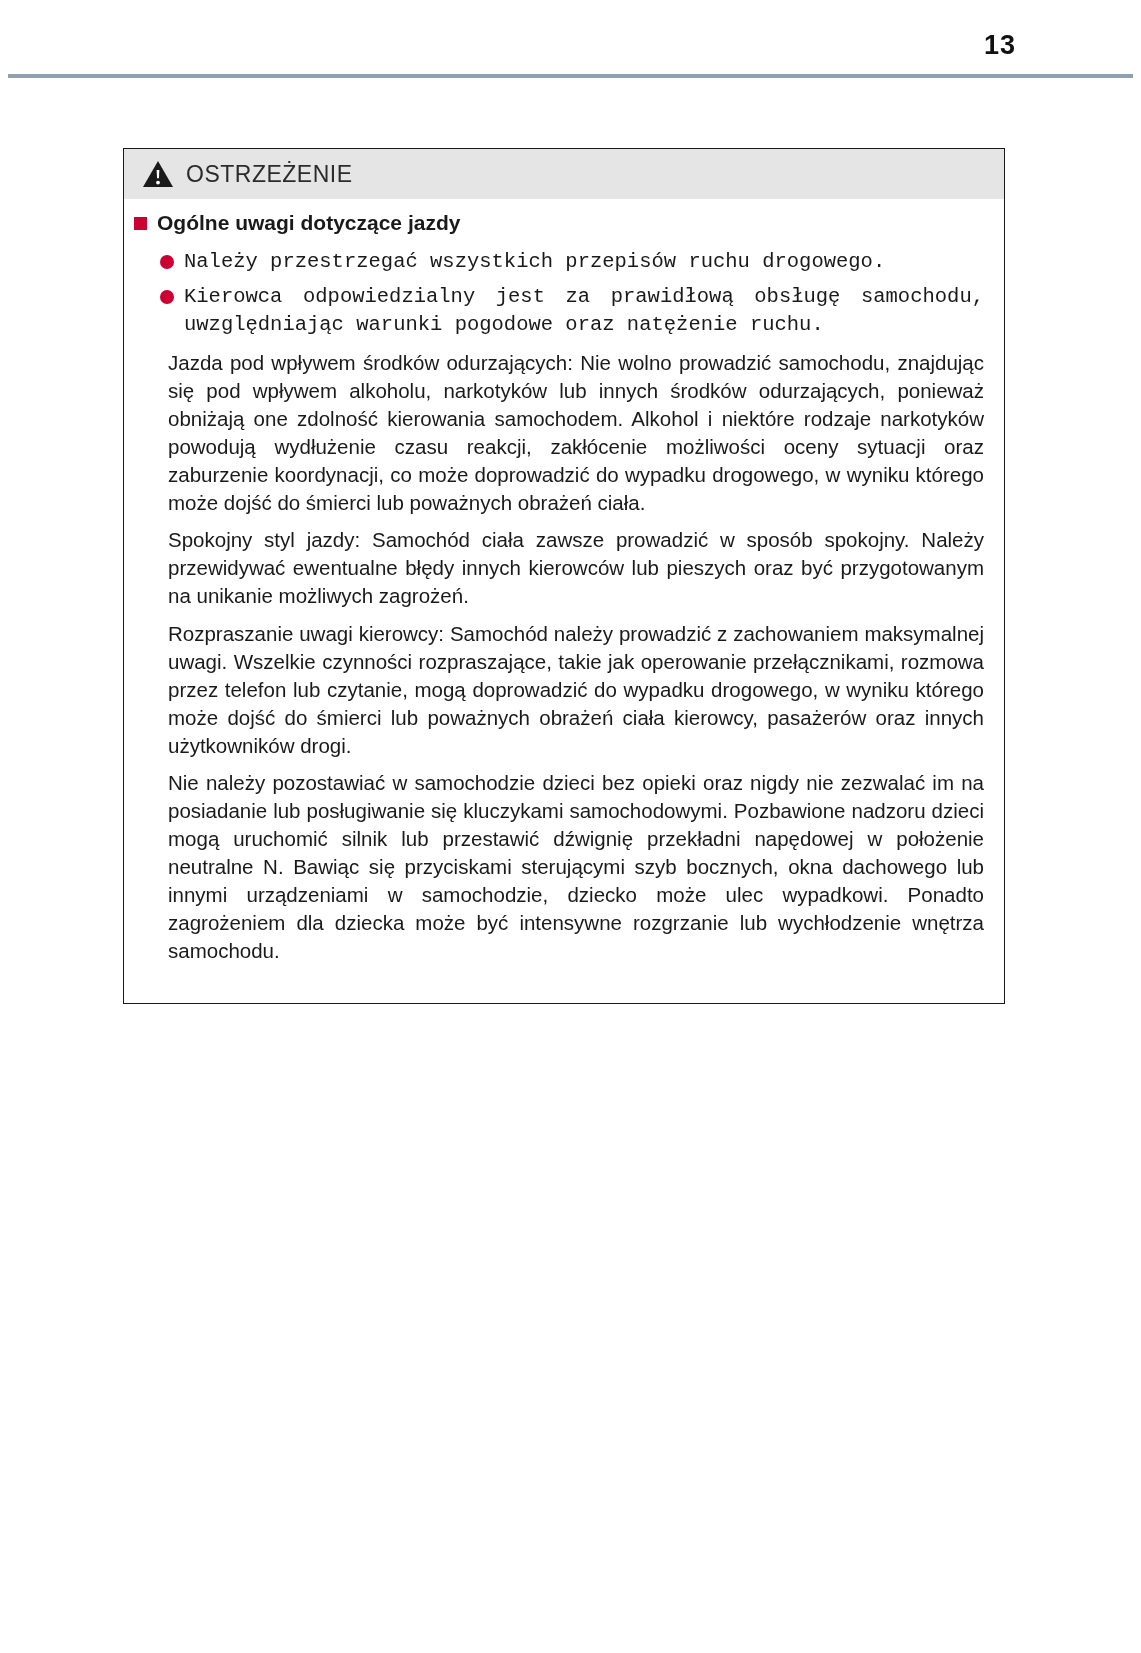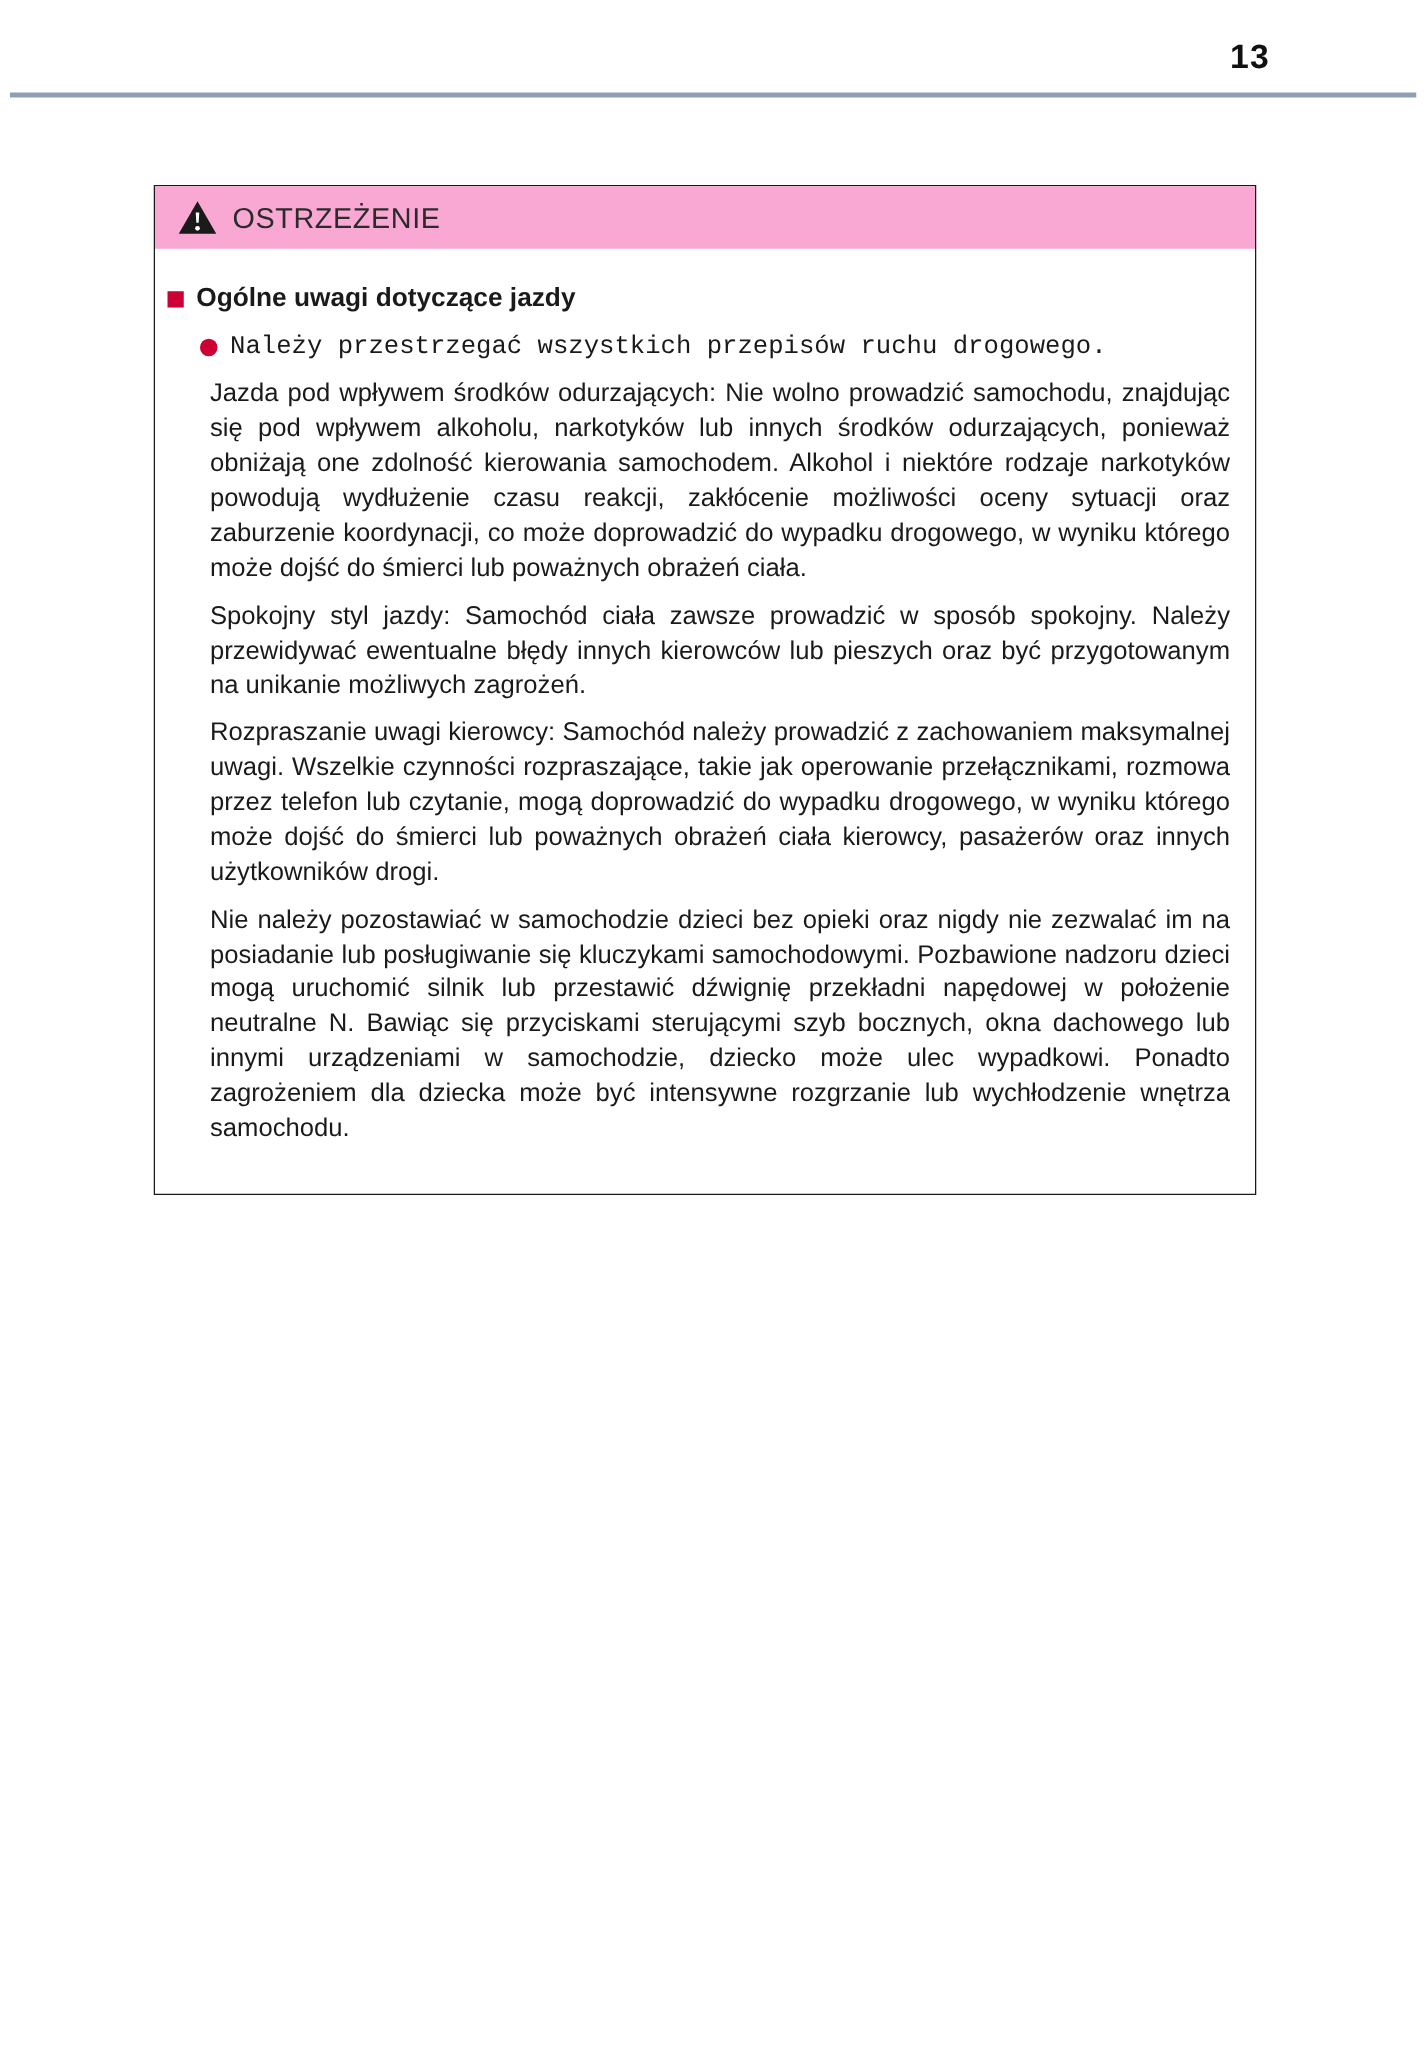--- a/index.html
+++ b/index.html
@@ -34,40 +34,40 @@
   }
   .warning-box {
     position: absolute;
     top: 148px;
     left: 123px;
     width: 882px;
     border: 1px solid #1a1a1a;
     background: #ffffff;
   }
   .warning-header {
-    background: #f9a8d4;
+    background: #e5e5e5;
     padding: 11px 16px 11px 18px;
     display: flex;
     align-items: center;
     gap: 12px;
   }
   .warning-icon {
     width: 32px;
     height: 28px;
     flex: 0 0 auto;
     display: block;
   }
   .warning-title {
     font-size: 23px;
     font-weight: 400;
     color: #2b2b2b;
     letter-spacing: 0.5px;
   }
   .warning-body {
-    padding: 20px 20px 30px 10px;
+    padding: 4px 20px 30px 10px;
     font-size: 20.5px;
     line-height: 1.36;
   }
   .section { margin-bottom: 8px; }
   .section-heading {
     display: flex;
     align-items: baseline;
     gap: 10px;
     font-weight: bold;
     font-size: 21px;
@@ -132,20 +132,24 @@
         <div class="section-heading">
           <span class="red-square"></span>
           <span>Ogólne uwagi dotyczące jazdy</span>
         </div>
 
         <div class="bullet-item">
           <span class="red-dot"></span>
           <span class="bullet-text">Należy przestrzegać wszystkich przepisów ruchu drogowego.</span>
         </div>
 
+        <div class="bullet-item">
+          <span class="red-dot"></span>
+          <span class="bullet-text">Kierowca odpowiedzialny jest za prawidłową obsługę samochodu, uwzględniając warunki pogodowe oraz natężenie ruchu.</span>
+        </div>
 
         <p class="para">Jazda pod wpływem środków odurzających: Nie wolno prowadzić samochodu, znajdując się pod wpływem alkoholu, narkotyków lub innych środków odurzających, ponieważ obniżają one zdolność kierowania samochodem. Alkohol i niektóre rodzaje narkotyków powodują wydłużenie czasu reakcji, zakłócenie możliwości oceny sytuacji oraz zaburzenie koordynacji, co może doprowadzić do wypadku drogowego, w wyniku którego może dojść do śmierci lub poważnych obrażeń ciała.</p>
         <p class="para">Spokojny styl jazdy: Samochód ciała zawsze prowadzić w sposób spokojny. Należy przewidywać ewentualne błędy innych kierowców lub pieszych oraz być przygotowanym na unikanie możliwych zagrożeń.</p>
         <p class="para">Rozpraszanie uwagi kierowcy: Samochód należy prowadzić z zachowaniem maksymalnej uwagi. Wszelkie czynności rozpraszające, takie jak operowanie przełącznikami, rozmowa przez telefon lub czytanie, mogą doprowadzić do wypadku drogowego, w wyniku którego może dojść do śmierci lub poważnych obrażeń ciała kierowcy, pasażerów oraz innych użytkowników drogi.</p>
       </div>
 
       <div class="section">
 
         <p class="para">Nie należy pozostawiać w samochodzie dzieci bez opieki oraz nigdy nie zezwalać im na posiadanie lub posługiwanie się kluczykami samochodowymi. Pozbawione nadzoru dzieci mogą uruchomić silnik lub przestawić dźwignię przekładni napędowej w położenie neutralne N. Bawiąc się przyciskami sterującymi szyb bocznych, okna dachowego lub innymi urządzeniami w samochodzie, dziecko może ulec wypadkowi. Ponadto zagrożeniem dla dziecka może być intensywne rozgrzanie lub wychłodzenie wnętrza samochodu.</p>
       </div>

